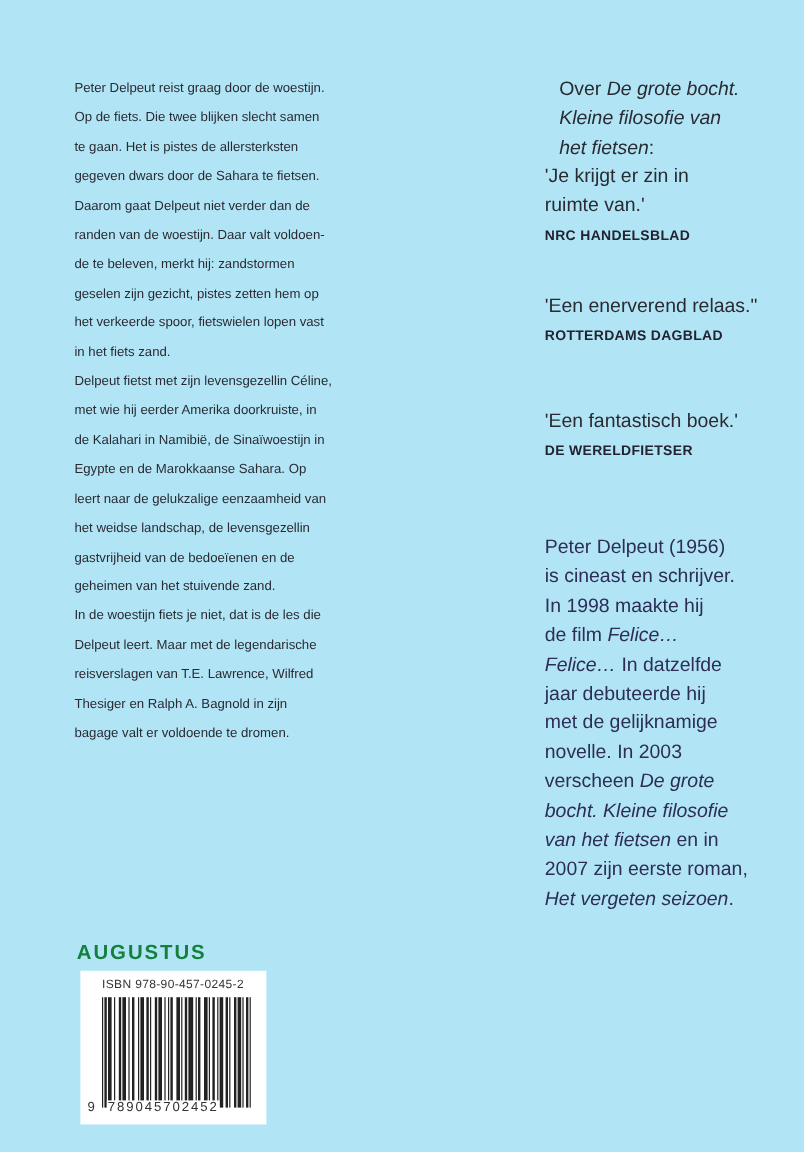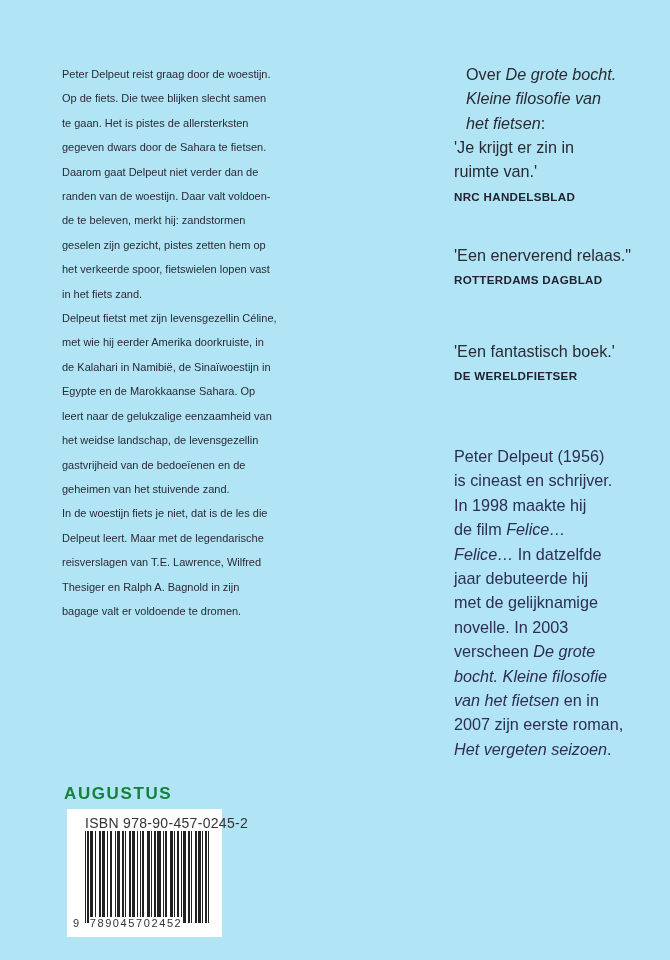--- a/index.html
+++ b/index.html
@@ -37,21 +37,21 @@
       font-weight: bold; font-size: 17px; letter-spacing: 1.6px;
       color: #15803d;
       margin-top: 45px;
     }
     .barcode-box {
       position: absolute; left: 67px; top: 809px;
       width: 155px; height: 128px; background: #ffffff;
     }
     .isbn-text {
       position: absolute; left: 18px; top: 6px;
-      font-family: "Liberation Sans", sans-serif; font-size: 14px;
+      font-family: "Liberation Sans", sans-serif; font-size: 10px;
       letter-spacing: 0.3px; color: #333;
       white-space: nowrap;
     }
     .bars {
       position: absolute; left: 18px; top: 22px; width: 126px; height: 92px;
       display: flex; align-items: stretch;
     }
     .bars span { display: block; background: #222; height: 100%; }
     .bars span.gap { background: transparent; }
     .digits {

